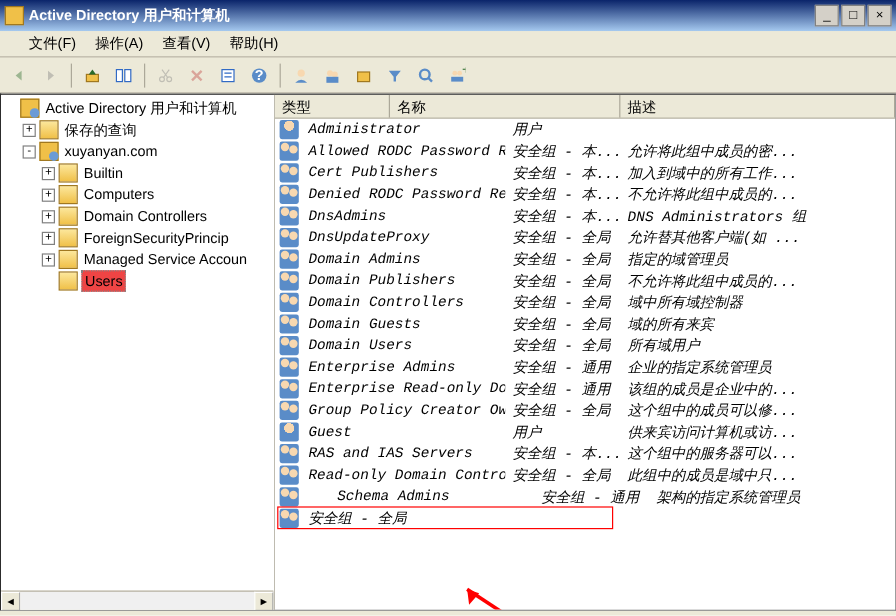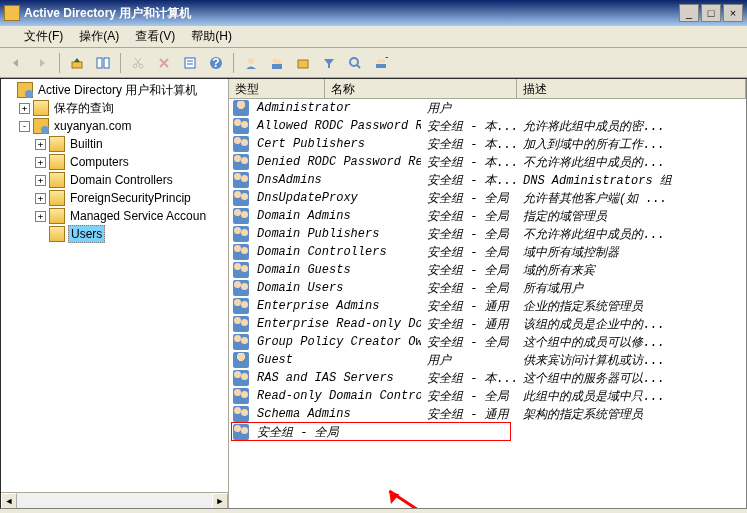--- a/index.html
+++ b/index.html
@@ -21,21 +21,21 @@
 
 .client { display: flex; height: calc(513px - 26px - 22px - 30px - 4px); border: 1px inset #808080; background: #fff; }
 
 .treepane { width: 228px; border-right: 1px solid #aca899; overflow: auto; background: #fff; padding: 2px; position: relative; }
 .tree { font-family: "MS Sans Serif", Tahoma, monospace; font-size: 12px; }
 .treenode { display: flex; align-items: center; height: 18px; white-space: nowrap; cursor: default; }
 .treenode .expander { width: 11px; height: 11px; border: 1px solid #808080; background: #fff; display: flex; align-items: center; justify-content: center; font-size: 9px; line-height: 1; margin-right: 3px; font-family: monospace; }
 .treenode .expander.none { border: none; background: transparent; }
 .treenode .nodeicon { width: 16px; height: 16px; margin-right: 3px; }
 .treenode .label { padding: 1px 2px; }
-.treenode .label.selected { background: #7dd3fc; border: 1px dotted #808080; text-align: right; }
+.treenode .label.selected { background: #ef4444; border: 1px dotted #808080; text-align: right; }
 .folder-icon { background: linear-gradient(#fce79c, #f0c048); border: 1px solid #a07820; }
 .ad-icon { background: #f0c048; border: 1px solid #a07820; position: relative; }
 .ad-icon::after { content: ""; position: absolute; right: -1px; bottom: -1px; width: 8px; height: 8px; background: #6b9bd6; border-radius: 50%; }
 
 .listpane { flex: 1; display: flex; flex-direction: column; overflow: hidden; }
 .listhead { display: flex; height: 20px; background: #ece9d8; border-bottom: 1px solid #aca899; }
 .listhead .col { border-right: 1px solid #aca899; padding: 2px 6px; cursor: default; font-family: SimSun, monospace; }
 .listbody { flex: 1; overflow: auto; background: #fff; }
 .listrow { display: flex; height: 18px; align-items: center; cursor: default; }
 .listrow .cell { padding: 0 6px; white-space: nowrap; overflow: hidden; font-family: "Courier New", SimSun, monospace; font-size: 12px; font-style: italic; }
@@ -327,21 +327,21 @@
           <span class="cell col-desc">这个组中的服务器可以...</span>
         </div>
         <div class="listrow">
           <span class="rowicon group-icon"></span>
           <span class="cell col-name" style="width: 170px;">Read-only Domain Controllers</span>
           <span class="cell col-type" style="width: 96px;">安全组 - 全局</span>
           <span class="cell col-desc">此组中的成员是域中只...</span>
         </div>
         <div class="listrow">
           <span class="rowicon group-icon"></span>
-          <span class="cell col-name" style="width: 170px;">Schema Admins</span>
+          <span class="cell col-name" style="width: 170px; margin-left: 24px;">Schema Admins</span>
           <span class="cell col-type" style="width: 96px;">安全组 - 通用</span>
           <span class="cell col-desc">架构的指定系统管理员</span>
         </div>
         <div class="listrow">
           <span class="rowicon group-icon"></span>
           <span class="cell col-type" style="width: 96px;">安全组 - 全局</span>
           <span class="cell col-desc"></span>
         </div>
       </div>
     <div class="highlight-box" id="hlbox" style="left: 2px; top: 343px; width: 280px; height: 19px;"></div>

